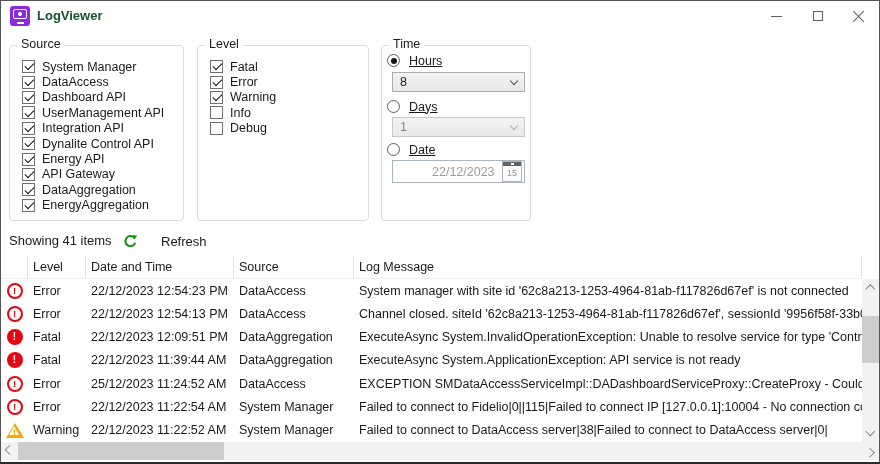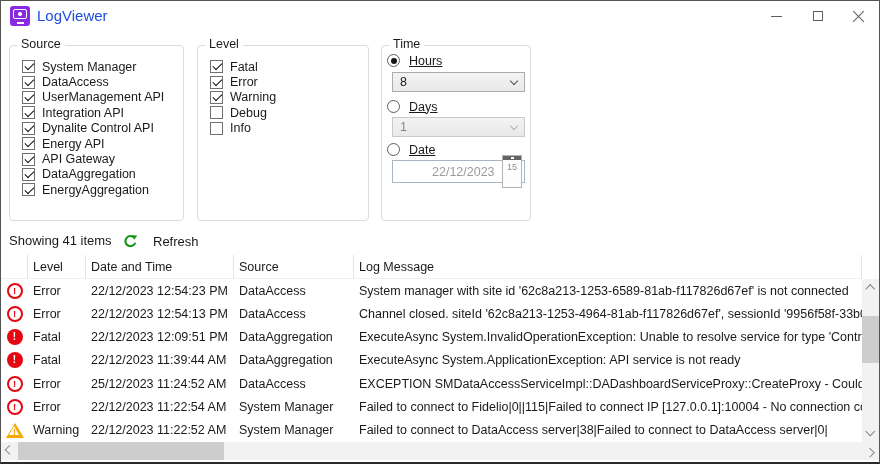--- a/index.html
+++ b/index.html
@@ -9,21 +9,21 @@
     position:relative; width:880px; height:464px; background:#fff;
     border:1px solid #555; border-bottom:2px solid #2a2a2a; overflow:hidden;
     color:#1a1a1a; font-size:12.5px;
   }
   
   .titlebar { position:absolute; top:0; left:0; right:0; height:30px; background:#fff; }
   .appicon { position:absolute; left:9px; top:5px; width:20px; height:20px; background:#8A2BE2; border-radius:3px; }
   .appicon .scr { position:absolute; left:3px; top:3px; width:14px; height:10px; border:1.5px solid #fff; border-radius:2px; }
   .appicon .dot { position:absolute; left:8.2px; top:6.2px; width:3.6px; height:3.6px; background:#fff; border-radius:50%; }
   .appicon .stand { position:absolute; left:6.5px; bottom:2.5px; width:7px; height:1.5px; background:#fff; }
-  .wtitle { position:absolute; left:36px; top:0; line-height:30px; font-size:15px; color:#1d4ed8; }
+  .wtitle { position:absolute; left:36px; top:0; line-height:30px; font-size:13px; color:#14532d;font-weight:bold; }
   .winbtns { position:absolute; right:0; top:0; display:flex; height:30px; }
   .winbtn { width:41px; height:30px; display:flex; align-items:center; justify-content:center; }
   .g-min { width:11px; height:1px; background:#5f5f5f; }
   .g-max { width:10px; height:10px; border:1px solid #5f5f5f; }
   .g-close { position:relative; width:13px; height:13px; }
   .g-close::before,.g-close::after { content:""; position:absolute; left:-1px; top:6px; width:15px; height:1.2px; background:#5f5f5f; }
   .g-close::before { transform:rotate(45deg); } .g-close::after { transform:rotate(-45deg); }
   
   .gb { position:absolute; top:44px; height:176px; border:1px solid #dcdcdc; border-radius:4px; background:#fff; }
   #gb-source { left:8px;   width:175px; }
@@ -44,28 +44,28 @@
   .combo { position:absolute; left:10px; width:133px; height:20px; border:1px solid #acacac;
     background:linear-gradient(#f3f3f3,#e9e9e9); display:flex; align-items:center; padding:0 7px; }
   #combo-hours { top:26px; } #combo-days { top:71px; }
   .combo .val { flex:1; }
   .chev { width:6px; height:6px; border-right:1.4px solid #4f4f4f; border-bottom:1.4px solid #4f4f4f; transform:rotate(45deg); margin-top:-3px; }
   .combo.disabled { color:#878787; border-color:#c9c9c9; }
   .combo.disabled .chev { border-color:#b2b2b2; }
   .datefield { position:absolute; left:10px; top:114px; width:133px; height:23px; border:1px solid #a9b6c2;
     background:#fff; display:flex; align-items:center; padding:0 2px 0 7px; }
   .date-text { flex:1; color:#9c9c9c;margin-left:32px; }
-  .calbtn { width:20px; height:33px; border:1px solid #b3b3b3; background:#fdfdfd; position:relative; flex:none; }
+  .calbtn { width:20px; height:21px; border:1px solid #b3b3b3; background:#fdfdfd; position:relative; flex:none; }
   .calbtn::before { content:""; position:absolute; top:0; left:0; right:0; height:4px; background:#636363; }
   .calbtn::after { content:""; position:absolute; top:1px; left:50%; margin-left:-1.5px; width:3px; height:2px; background:#fff; }
   .cal-day { position:absolute; left:0; right:0; top:5px; text-align:center; font-size:9px; line-height:12px; color:#8f8f8f; }
   
   .statusbar { position:absolute; top:230px; left:8px; right:8px; height:20px; }
   .showing { position:absolute; left:0; top:0; line-height:20px; font-size:13px; }
-  .refresh { position:absolute; left:114px; top:0; height:20px; display:flex; align-items:center; gap:15px; font-size:13px; }
+  .refresh { position:absolute; left:114px; top:0; height:20px; display:flex; align-items:center; gap:23px; font-size:13px; }
   
   .thead { position:absolute; top:254px; left:0; width:861px; height:24px; display:grid;
     grid-template-columns:27px 58px 148px 120px 1fr; background:#fff; }
   .th { border-right:1px solid #e3e3e3; border-bottom:1px solid #f0f0f0; display:flex; align-items:center; padding-left:5px; white-space:nowrap; overflow:hidden; }
   .tbody { position:absolute; top:278px; left:0; width:861px; height:163px; overflow:hidden; }
   .tr { display:grid; grid-template-columns:27px 58px 148px 120px 1fr; height:23.28px; align-items:center; }
   .td { padding-left:5px; white-space:nowrap; overflow:hidden; }
   .td-icon { padding:0; display:flex; align-items:center; justify-content:center; height:100%; }
   
   .lvlicon { position:relative; display:inline-block; }
@@ -126,20 +126,24 @@
       <div class="cb-item">
           <span class="checkbox on"></span>
           <span class="cb-text">System Manager</span>
         </div>
       <div class="cb-item">
           <span class="checkbox on"></span>
           <span class="cb-text">DataAccess</span>
         </div>
       <div class="cb-item">
           <span class="checkbox on"></span>
+          <span class="cb-text">Dashboard API</span>
+        </div>
+      <div class="cb-item">
+          <span class="checkbox on"></span>
           <span class="cb-text">UserManagement API</span>
         </div>
       <div class="cb-item">
           <span class="checkbox on"></span>
           <span class="cb-text">Integration API</span>
         </div>
       <div class="cb-item">
           <span class="checkbox on"></span>
           <span class="cb-text">Dynalite Control API</span>
         </div>
@@ -172,25 +176,25 @@
       <div class="cb-item">
           <span class="checkbox on"></span>
           <span class="cb-text">Error</span>
         </div>
       <div class="cb-item">
           <span class="checkbox on"></span>
           <span class="cb-text">Warning</span>
         </div>
       <div class="cb-item">
           <span class="checkbox"></span>
+          <span class="cb-text">Info</span>
+        </div>
+      <div class="cb-item">
+          <span class="checkbox"></span>
           <span class="cb-text">Debug</span>
-        </div>
-      <div class="cb-item">
-          <span class="checkbox"></span>
-          <span class="cb-text">Info</span>
         </div>
     </div>
   </div>
 
   <div class="gb" id="gb-time">
     <span class="gb-label">Time</span>
 
     <div class="radio-row" id="row-hours">
       <span class="radio on"></span>
       <span>Hours</span>
@@ -241,21 +245,21 @@
   </div>
 
   <div class="tbody">
     <div class="tr">
       <div class="td td-icon">
           <span class="lvlicon error"></span>
         </div>
       <div class="td">Error</div>
       <div class="td">22/12/2023 12:54:23 PM</div>
       <div class="td">DataAccess</div>
-      <div class="td">System manager with site id '62c8a213-1253-6589-81ab-f117826d67ef' is not connected</div>
+      <div class="td">System manager with site id '62c8a213-1253-4964-81ab-f117826d67ef' is not connected</div>
     </div>
     <div class="tr">
       <div class="td td-icon">
           <span class="lvlicon error"></span>
         </div>
       <div class="td">Error</div>
       <div class="td">22/12/2023 12:54:13 PM</div>
       <div class="td">DataAccess</div>
       <div class="td">Channel closed. siteId '62c8a213-1253-4964-81ab-f117826d67ef', sessionId '9956f58f-33b0-483</div>
     </div>

